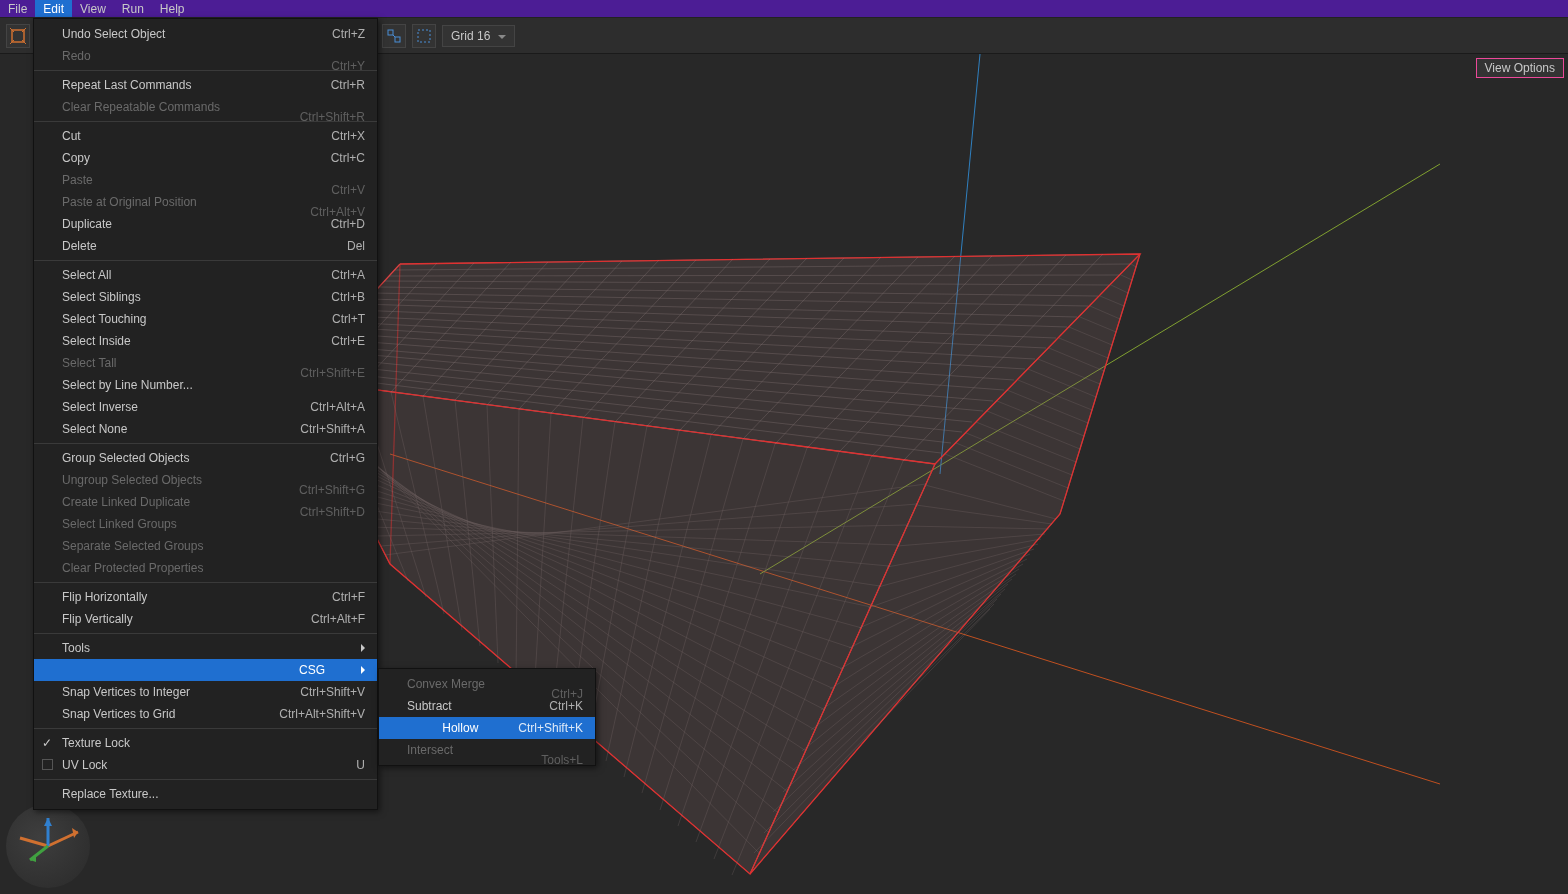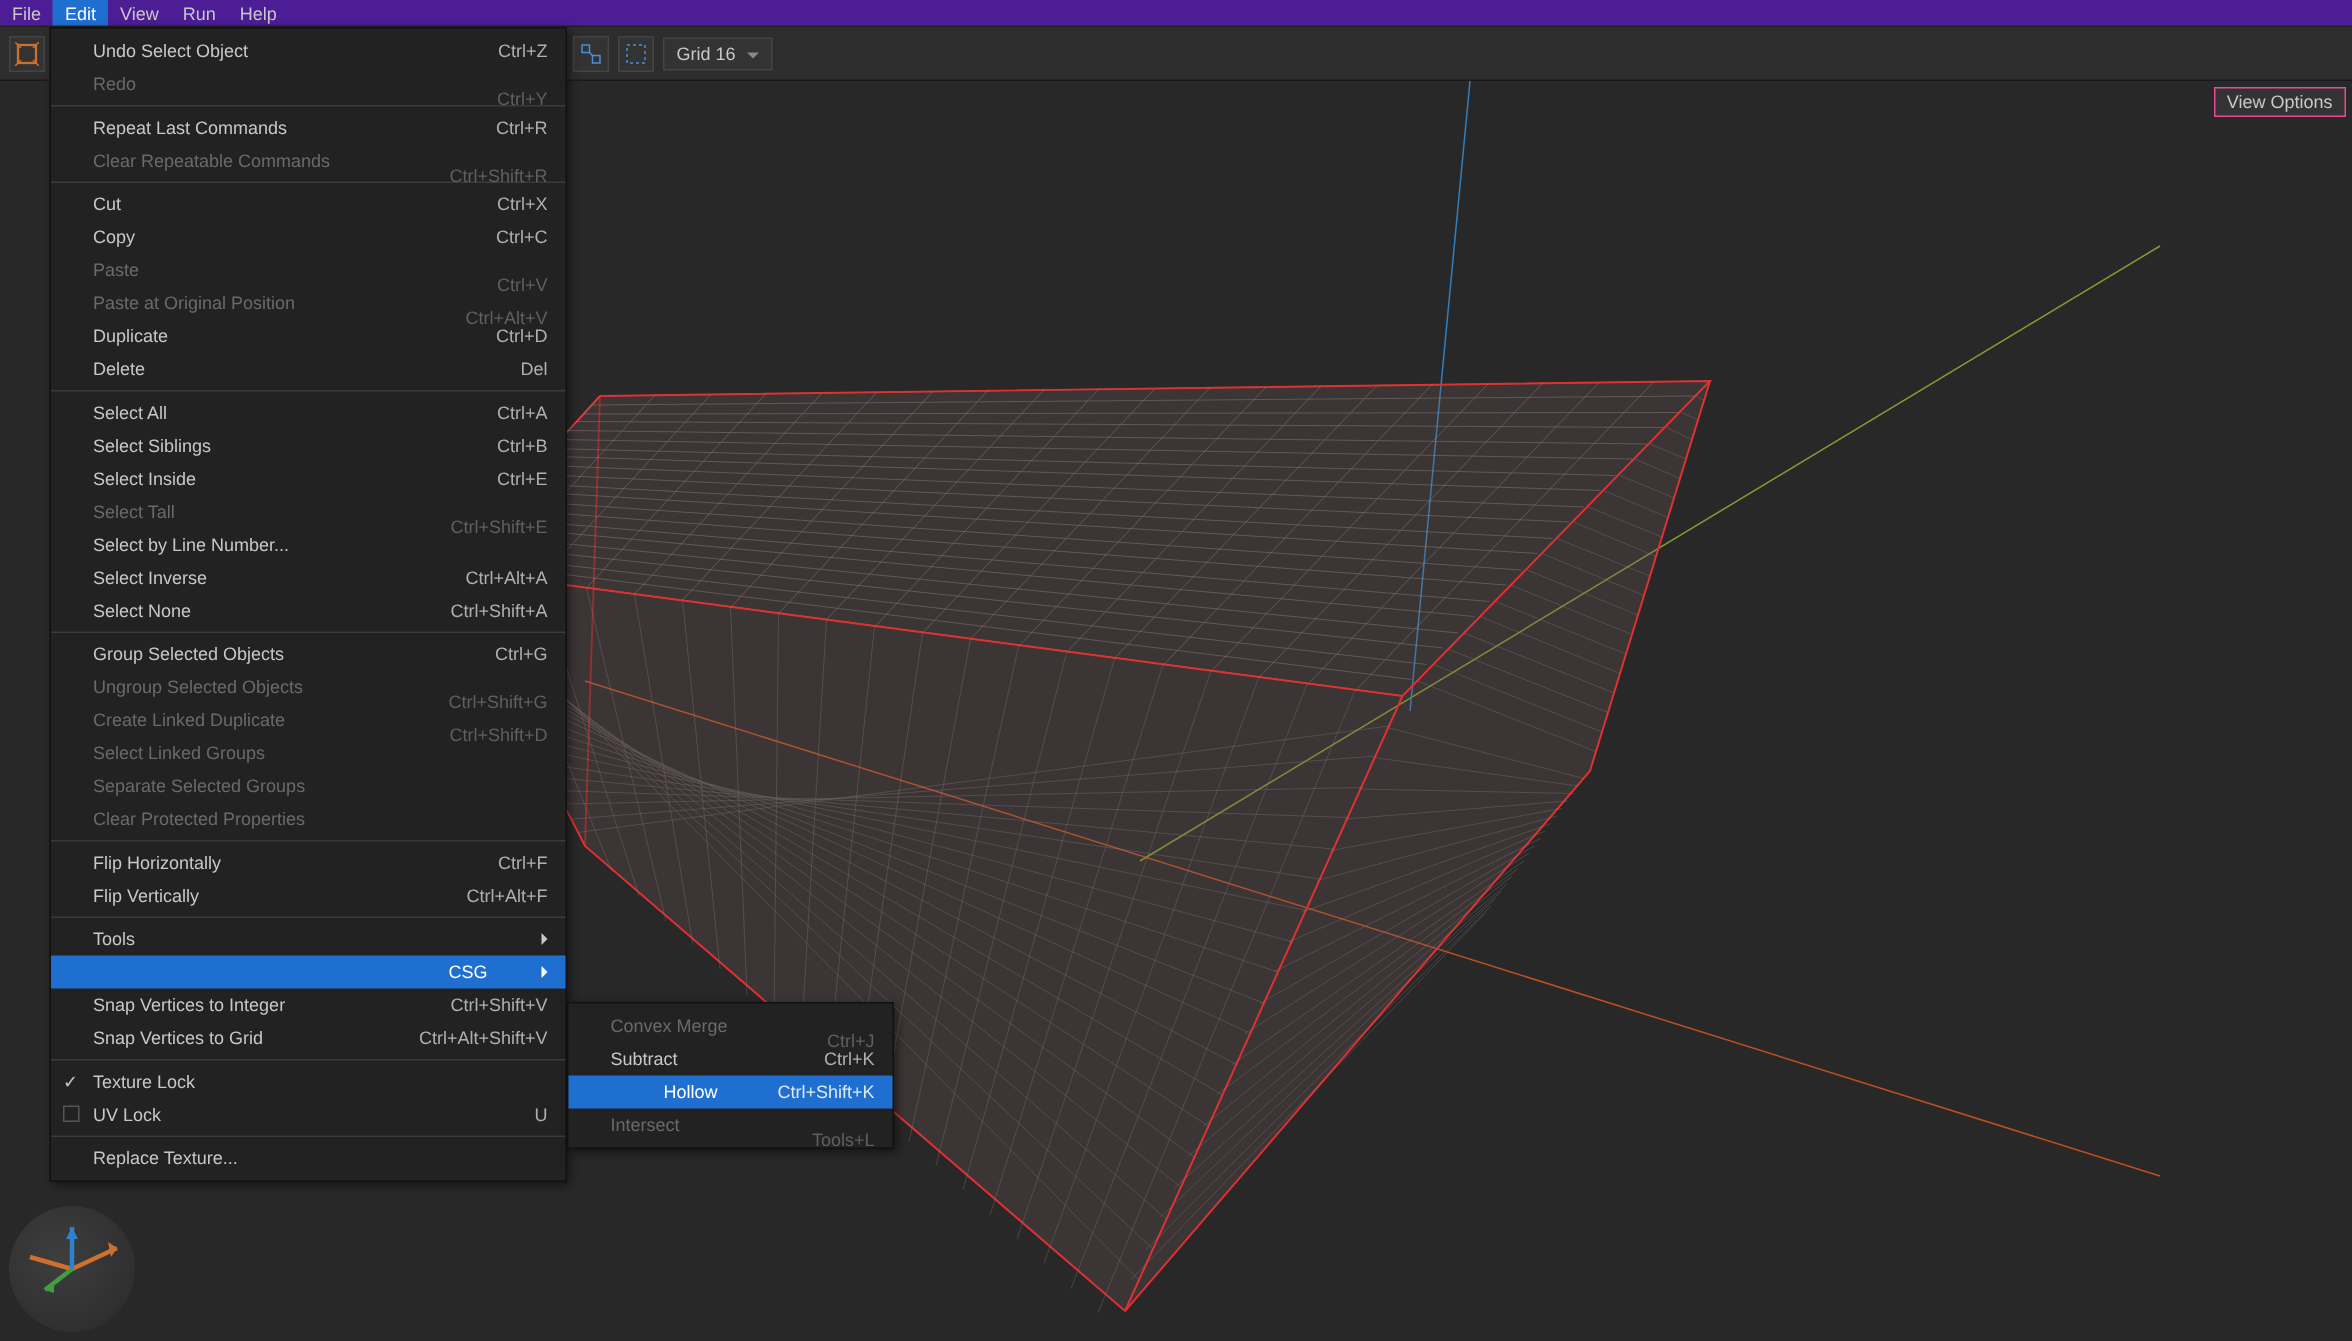--- a/index.html
+++ b/index.html
@@ -300,20 +300,24 @@
     <div class="sep"></div>
     <div class="row">
       <span class="lbl">Select All</span>
       <span class="sc">Ctrl+A</span>
     </div>
     <div class="row">
       <span class="lbl">Select Siblings</span>
       <span class="sc">Ctrl+B</span>
     </div>
     <div class="row">
+      <span class="lbl">Select Touching</span>
+      <span class="sc">Ctrl+T</span>
+    </div>
+    <div class="row">
       <span class="lbl">Select Inside</span>
       <span class="sc">Ctrl+E</span>
     </div>
     <div class="row disabled">
       <span class="lbl">Select Tall</span>
       <span class="sc">Ctrl+Shift+E</span>
     </div>
     <div class="row">
       <span class="lbl">Select by Line Number...</span>
     </div>

